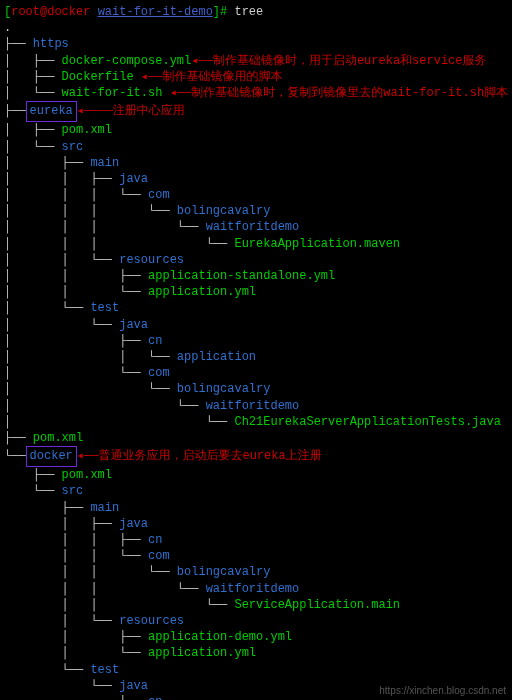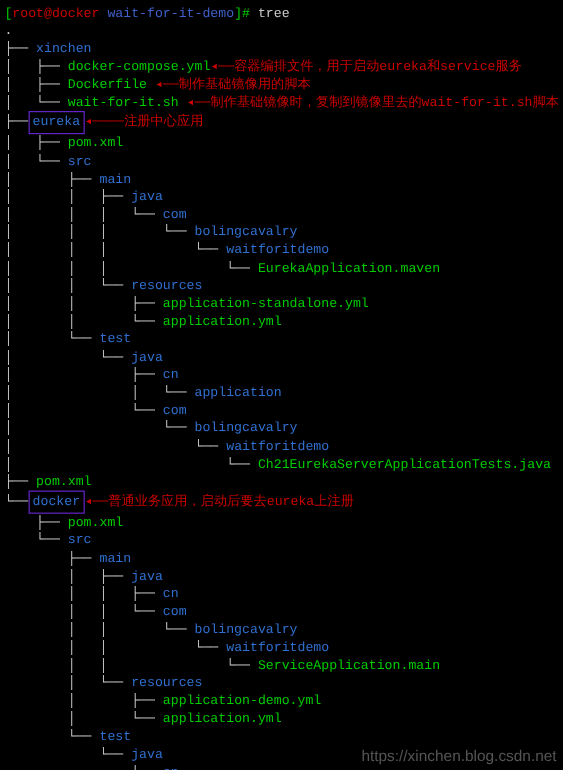--- a/index.html
+++ b/index.html
@@ -7,51 +7,51 @@
     color: #00cc00;
     font-family: "Courier New", monospace;
     font-size: 12px;
     line-height: 1.35;
     margin: 0;
     padding: 4px;
     width: 512px;
     box-sizing: border-box;
   }
   .prompt .user { color: #cc0000; }
-  .prompt .path { color: #4060cc; }
+  .prompt .path { color: #4060cc; text-decoration: underline; }
   .prompt .cmd { color: #cccccc; text-align: right; }
   .tree { white-space: pre; position: relative; }
   .branch { color: #cccccc; }
   .file { color: #00cc00; }
   .dir { color: #3070d0; }
   .note { color: #cc0000; }
   .arrow { color: #cc0000; }
   .box {
     border: 1px solid #6d28d9;
     padding: 3px 3px;
     display: inline-block;
     line-height: 1.1;
   }
   .watermark {
     position: fixed;
     right: 6px;
     bottom: 3px;
     color: #555;
-    font-size: 14px;
+    font-size: 10px;
     font-family: sans-serif;
   }
 </style>
 </head>
 <body>
 
 <div class="prompt">[<span class="user">root@docker</span> <span class="path">wait-for-it-demo</span>]# <span class="cmd">tree</span></div>
 
 <div class="tree"><span class="branch">.</span>
-<span class="branch">├── </span><span class="dir">xinchen</span>
-<span class="branch">│   ├── </span><span class="file">docker-compose.yml</span><span class="arrow">◂──</span><span class="note">容器编排文件，用于启动eureka和service服务</span>
+<span class="branch">├── </span><span class="dir">https</span>
+<span class="branch">│   ├── </span><span class="file">docker-compose.yml</span><span class="arrow">◂──</span><span class="note">制作基础镜像时，用于启动eureka和service服务</span>
 <span class="branch">│   ├── </span><span class="file">Dockerfile</span><span class="arrow"> ◂──</span><span class="note">制作基础镜像用的脚本</span>
 <span class="branch">│   └── </span><span class="file">wait-for-it.sh</span><span class="arrow"> ◂──</span><span class="note">制作基础镜像时，复制到镜像里去的wait-for-it.sh脚本</span>
 <span class="branch">├──</span><span class="box"><span class="dir">eureka</span></span><span class="arrow">◂────</span><span class="note">注册中心应用</span>
 <span class="branch">│   ├── </span><span class="file">pom.xml</span>
 <span class="branch">│   └── </span><span class="dir">src</span>
 <span class="branch">│       ├── </span><span class="dir">main</span>
 <span class="branch">│       │   ├── </span><span class="dir">java</span>
 <span class="branch">│       │   │   └── </span><span class="dir">com</span>
 <span class="branch">│       │   │       └── </span><span class="dir">bolingcavalry</span>
 <span class="branch">│       │   │           └── </span><span class="dir">waitforitdemo</span>

